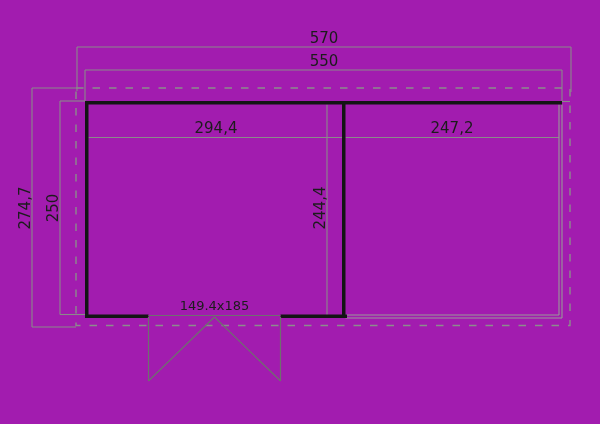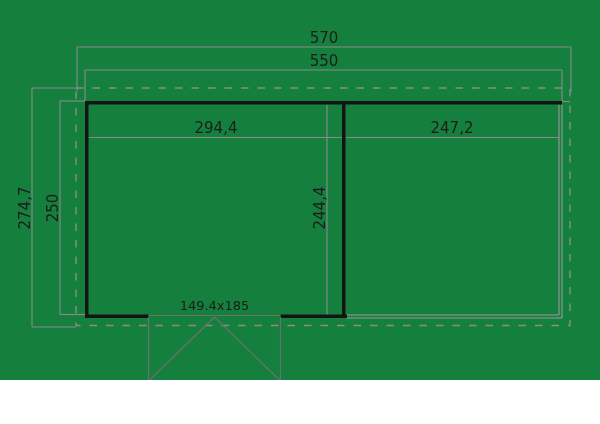--- a/index.html
+++ b/index.html
@@ -3,22 +3,22 @@
 <meta charset="utf-8">
 <style>
   html, body {
     margin: 0;
     padding: 0;
     background: #ffffff;
   }
   .canvas {
     position: relative;
     width: 600px;
-    height: 380px;
-    background: #15803d;
+    height: 424px;
+    background: #a21caf;
     overflow: hidden;
   }
   svg {
     display: block;
   }
   .dim-line  { stroke-width: 1.1; fill: none; }
   .roof-line { stroke-width: 1.4; fill: none; stroke-dasharray: 7.5 9; }
   .edge-line { stroke-width: 1.1; fill: none; }
   .door-line { stroke-width: 1.2; fill: none; }
   text {

